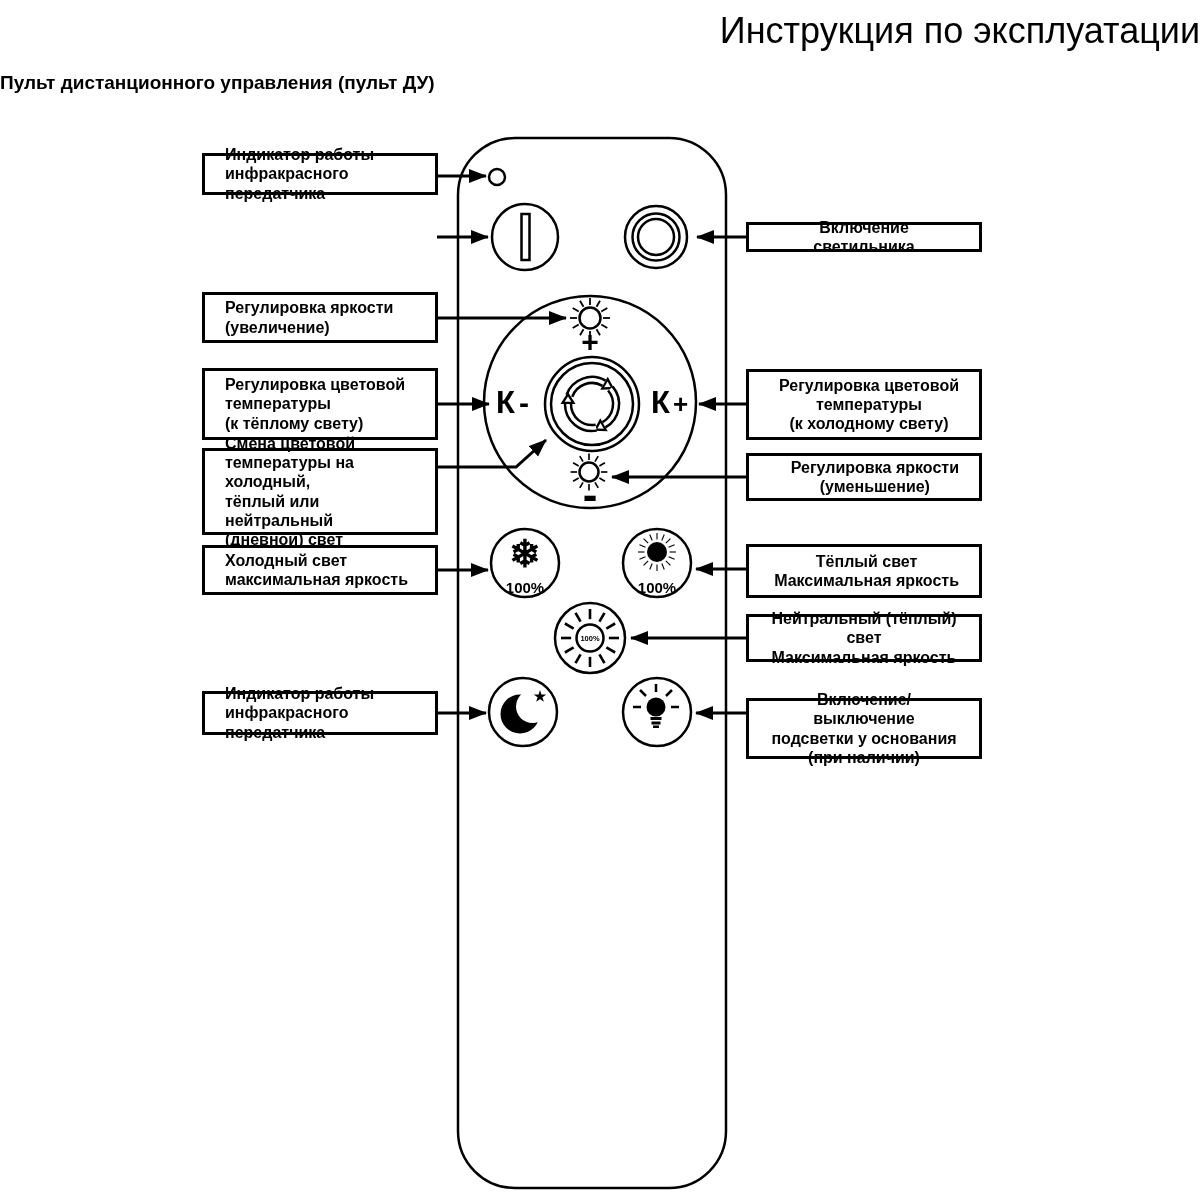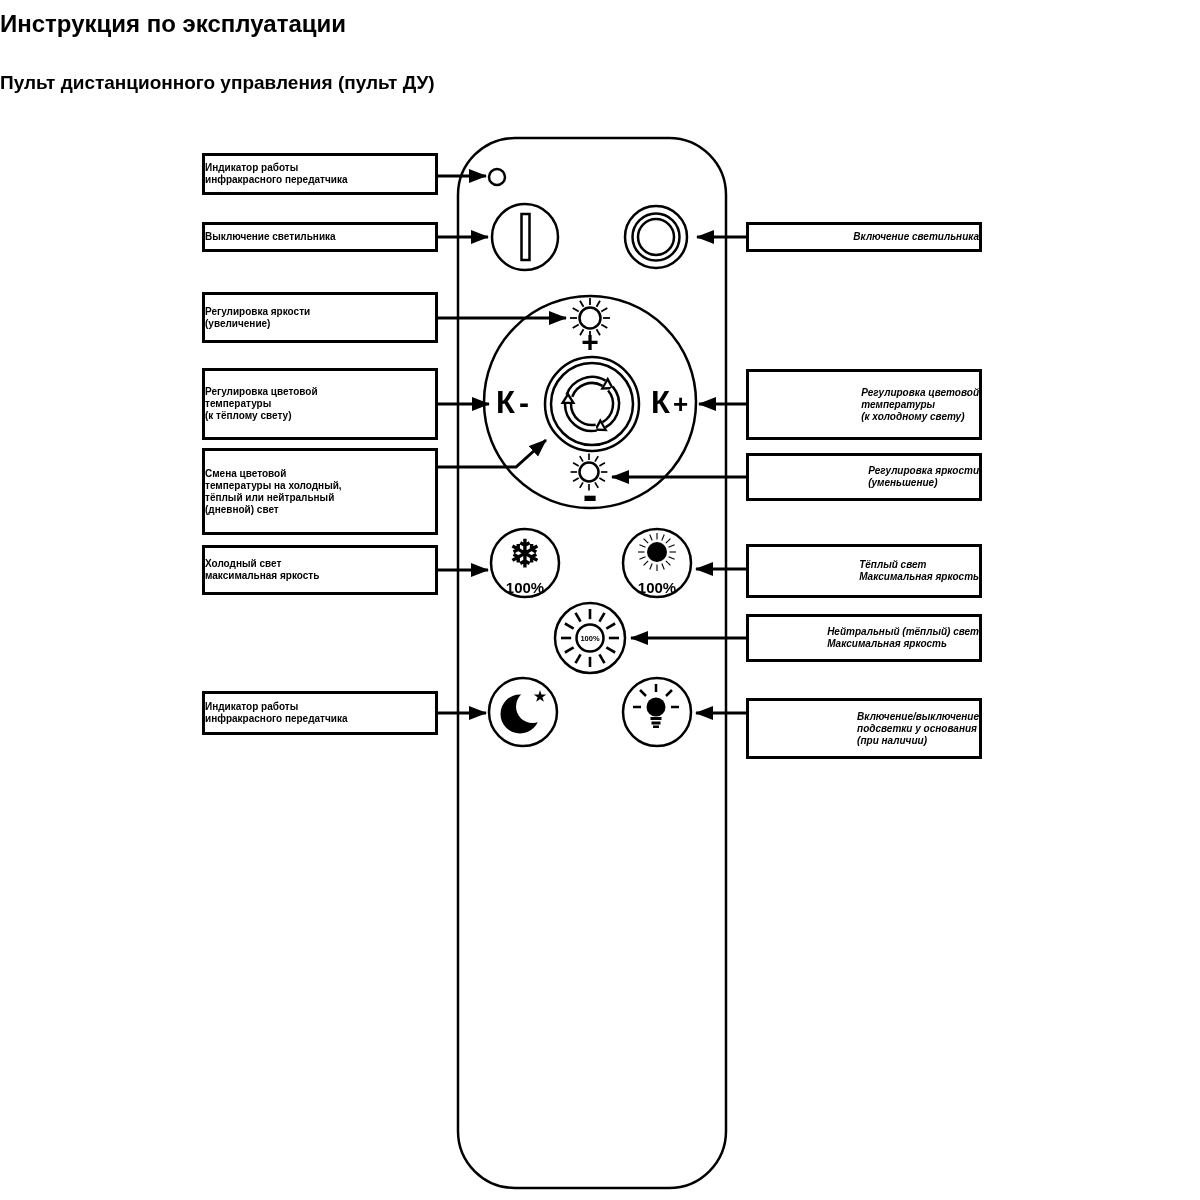--- a/index.html
+++ b/index.html
@@ -1,27 +1,27 @@
 <!DOCTYPE html>
 <html><head>
 <meta charset="utf-8">
 <style>
   html,body{margin:0;padding:0;background:#fff;}
   .canvas{position:relative;width:1200px;height:1200px;background:#fff;
           font-family:"Liberation Sans",sans-serif;color:#000;overflow:hidden;}
-  .title{position:absolute;left:0;top:10px;width:100%;text-align:left;
-         font-size:24px;font-weight:bold;}
+  .title{position:absolute;left:0;top:10px;width:100%;text-align:right;
+         font-size:36px;font-weight:normal;}
   .subtitle{position:absolute;left:0;top:72px;width:100%;
          font-size:19px;font-weight:bold;}
   .overlay{position:absolute;left:0;top:0;}
   .co{position:absolute;box-sizing:border-box;border:3px solid #000;background:#fff;
-      font-size:10px;line-height:1.2;font-weight:bold;padding:3px 0;
+      font-size:16px;line-height:1.2;font-weight:bold;padding:3px 20px;
       display:flex;align-items:center;white-space:pre-line;}
   .co.left{left:202px;width:236px;text-align:left;}
-  .co.right{left:746px;width:236px;text-align:left;justify-content:flex-end;font-style:italic;}
+  .co.right{left:746px;width:236px;text-align:center;justify-content:flex-end;}
   .ln{stroke:#000;stroke-width:3;fill:none;}
   .st{stroke:#000;stroke-width:2.5;fill:none;}
   .stw{stroke:#000;stroke-width:2.5;fill:#fff;}
   .blk{fill:#000;}
   .ray{stroke:#000;stroke-width:1.8;}
   .rayt{stroke:#000;stroke-width:1.1;}
   text{fill:#000;font-family:"Liberation Sans",sans-serif;font-weight:bold;}
 </style>
 </head>
 <body>
@@ -177,21 +177,20 @@
       <path class="ln" d="M746 404 H699" marker-end="url(#arr)"></path>
       <path class="ln" d="M746 477 H612" marker-end="url(#arr)"></path>
       <path class="ln" d="M746 569 H696" marker-end="url(#arr)"></path>
       <path class="ln" d="M746 638 H631" marker-end="url(#arr)"></path>
       <path class="ln" d="M746 713 H696" marker-end="url(#arr)"></path>
     </g>
   </svg>
 
   <div class="co left" style="top:153px;height:42px">Индикатор работы
 инфракрасного передатчика</div>
-  <div class="co left" style="top:222px;height:30px">Выключение светильника</div>
   <div class="co left" style="top:292px;height:51px">Регулировка яркости
 (увеличение)</div>
   <div class="co left" style="top:368px;height:72px">Регулировка цветовой
 температуры
 (к тёплому свету)</div>
   <div class="co left" style="top:545px;height:50px">Холодный свет
 максимальная яркость</div>
   <div class="co left" style="top:448px;height:87px">Смена цветовой
 температуры на холодный,
 тёплый или нейтральный

